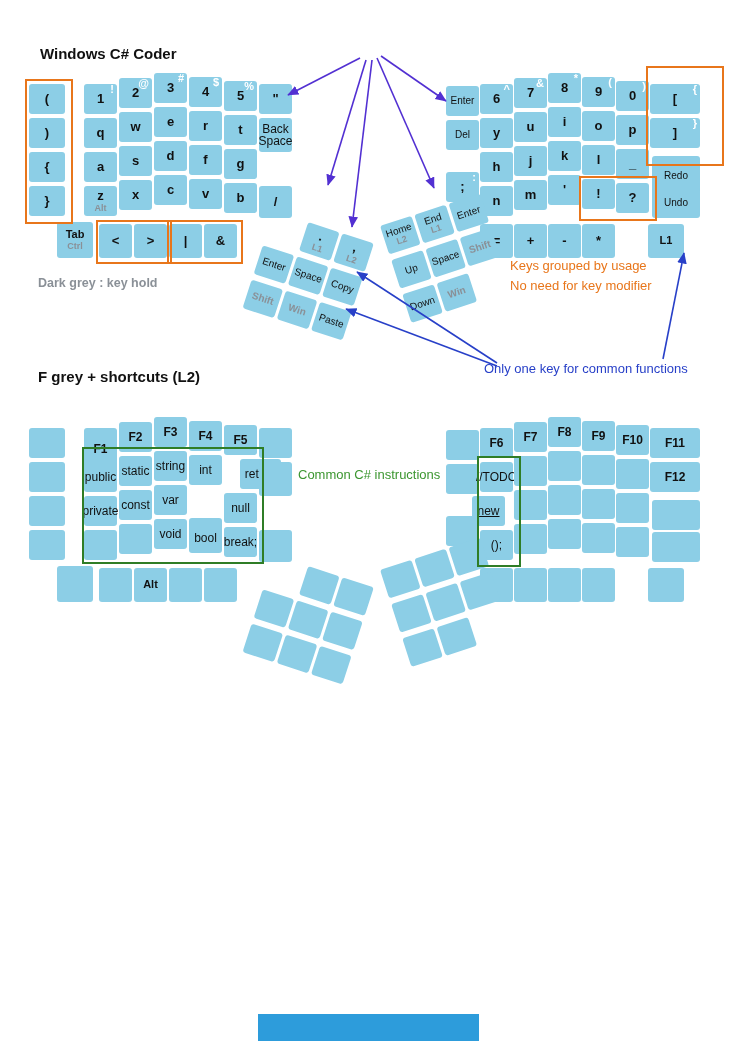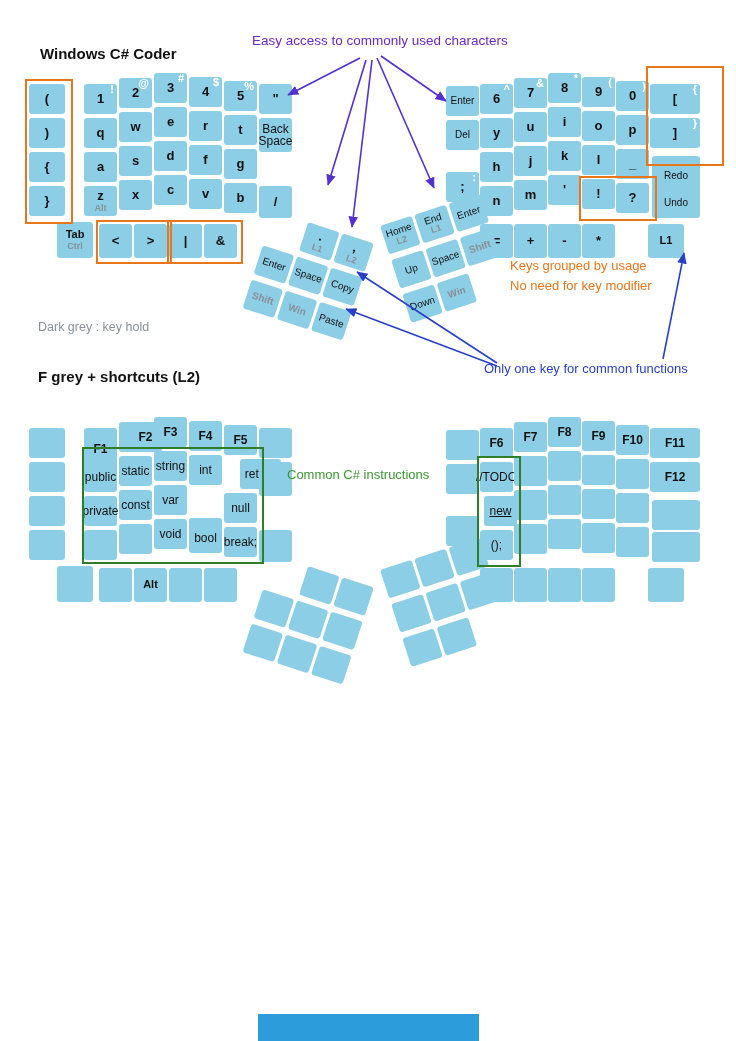--- a/index.html
+++ b/index.html
@@ -20,42 +20,41 @@
   .box{position:absolute;border:2px solid;background:transparent;z-index:5;}
   .bar{position:absolute;border:none;z-index:2;}
   #arrows{position:absolute;left:0;top:0;z-index:6;pointer-events:none;}
   .note{position:absolute;white-space:nowrap;z-index:7;}
   .t-bold{font-weight:700;}
   .c-text{color:var(--text);}
   .c-purple{color:var(--purple);}
   .c-orange{color:var(--orange);}
   .c-blue{color:var(--blue);}
   .c-green{color:var(--green_text);}
-  .c-grey{color:var(--hold_grey);font-weight:400;margin-top:44px;}
+  .c-grey{color:var(--hold_grey);font-weight:700;}
 </style>
 </head>
 <body>
 
 <div id="canvas">
 
   <div class="note t-bold c-text" style="left:40px;top:45px;font-size:15px;">Windows C# Coder</div>
 
-  <div class="note c-purple" style="left:252px;top:33px;font-size:13.5px;">Easy access to commonly used characters</div>
 
   <div class="note c-grey" style="left:38px;top:276px;font-size:12.5px;">Dark grey : key hold</div>
 
   <div class="note c-orange" style="left:510px;top:258px;font-size:13px;">Keys grouped by usage</div>
 
   <div class="note c-orange" style="left:510px;top:278px;font-size:13px;">No need for key modifier</div>
 
   <div class="note c-blue" style="left:484px;top:361px;font-size:13px;">Only one key for common functions</div>
 
   <div class="note t-bold c-text" style="left:38px;top:368px;font-size:15px;">F grey + shortcuts (L2)</div>
 
-  <div class="note c-green" style="left:287px;top:467px;font-size:13px;">Common C# instructions</div>
+  <div class="note c-green" style="left:298px;top:467px;font-size:13px;">Common C# instructions</div>
 
   <svg id="arrows" width="736" height="1041">
     <defs>
       <marker id="ah-purple" markerWidth="8" markerHeight="8" refX="6.5" refY="3" orient="auto">
         <path d="M0,0 L7,3 L0,6 Z" fill="#5230D2"></path>
       </marker>
       <marker id="ah-blue" markerWidth="8" markerHeight="8" refX="6.5" refY="3" orient="auto">
         <path d="M0,0 L7,3 L0,6 Z" fill="#2840C8"></path>
       </marker>
     </defs>
@@ -339,21 +338,21 @@
     <div class="key fk" style="left: 84px; top: 428px; width: 33px; height: 42px;">
       <span class="klabel">F1</span>
     </div>
     <div class="key small" style="left: 84px; top: 462px; width: 33px; height: 30px;">
       <span class="klabel">public</span>
     </div>
     <div class="key small" style="left: 84px; top: 496px; width: 33px; height: 30px;">
       <span class="klabel">private</span>
     </div>
     <div class="key sym" style="left: 84px; top: 530px; width: 33px; height: 30px;"></div>
-    <div class="key fk" style="left: 119px; top: 422px; width: 33px; height: 30px; padding-left: 10px;">
+    <div class="key fk" style="left: 119px; top: 422px; width: 33px; height: 30px;">
       <span class="klabel">F2</span>
     </div>
     <div class="key small" style="left: 119px; top: 456px; width: 33px; height: 30px;">
       <span class="klabel">static</span>
     </div>
     <div class="key small" style="left: 119px; top: 490px; width: 33px; height: 30px;">
       <span class="klabel">const</span>
     </div>
     <div class="key sym" style="left: 119px; top: 524px; width: 33px; height: 30px;"></div>
     <div class="key fk" style="left: 154px; top: 417px; width: 33px; height: 30px;">
@@ -404,21 +403,21 @@
     <div class="key sym" style="left: 204px; top: 568px; width: 33px; height: 34px;"></div>
     <div class="key sym" style="left: 446px; top: 430px; width: 33px; height: 30px;"></div>
     <div class="key sym" style="left: 446px; top: 464px; width: 33px; height: 30px;"></div>
     <div class="key sym" style="left: 446px; top: 516px; width: 33px; height: 30px;"></div>
     <div class="key fk" style="left: 480px; top: 428px; width: 33px; height: 30px;">
       <span class="klabel">F6</span>
     </div>
     <div class="key small" style="left: 480px; top: 462px; width: 33px; height: 30px;">
       <span class="klabel">//TODO</span>
     </div>
-    <div class="key small" style="left: 484px; top: 496px; width: 33px; height: 30px; text-decoration: underline;">
+    <div class="key small" style="left: 472px; top: 496px; width: 33px; height: 30px; text-decoration: underline;">
       <span class="klabel">new</span>
     </div>
     <div class="key small" style="left: 480px; top: 530px; width: 33px; height: 30px;">
       <span class="klabel">();</span>
     </div>
     <div class="key fk" style="left: 514px; top: 422px; width: 33px; height: 30px;">
       <span class="klabel">F7</span>
     </div>
     <div class="key sym" style="left: 514px; top: 456px; width: 33px; height: 30px;"></div>
     <div class="key sym" style="left: 514px; top: 490px; width: 33px; height: 30px;"></div>

